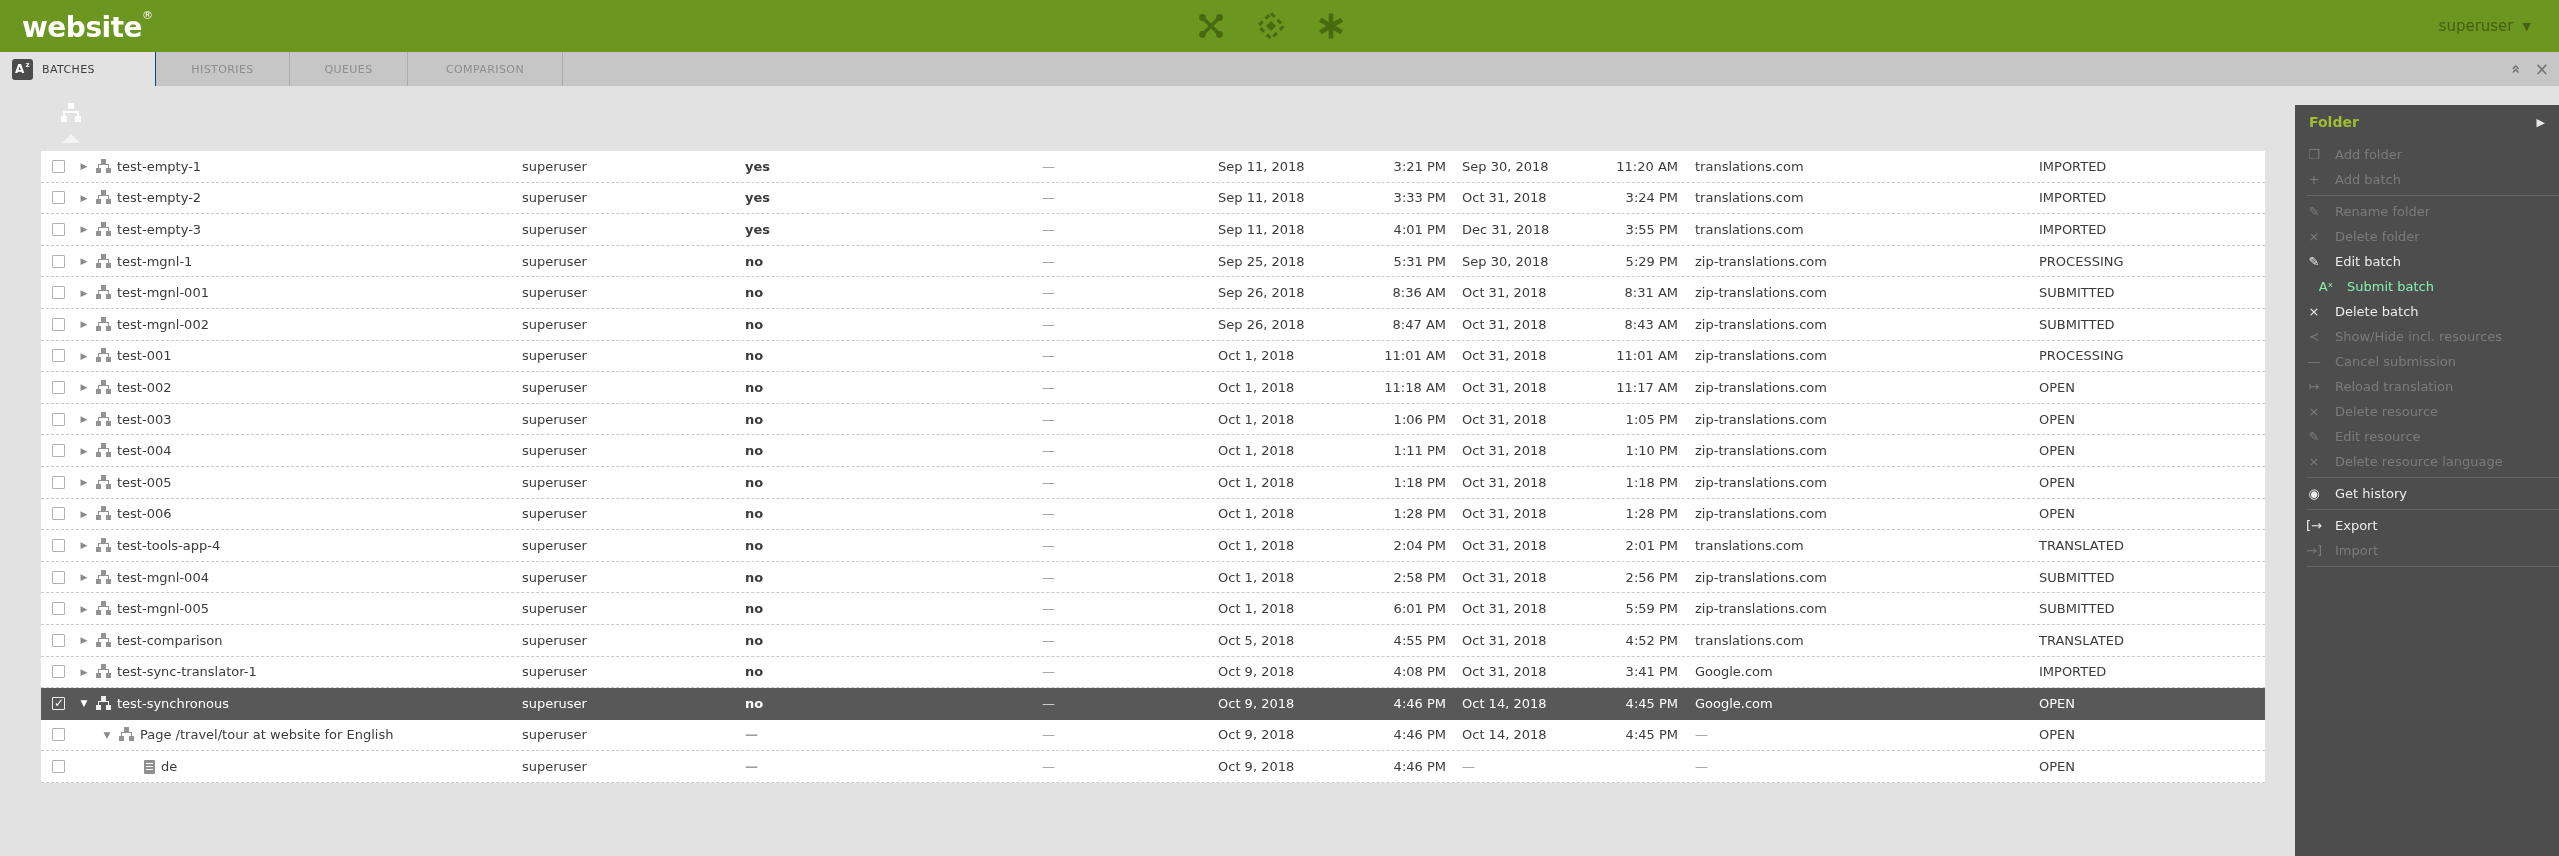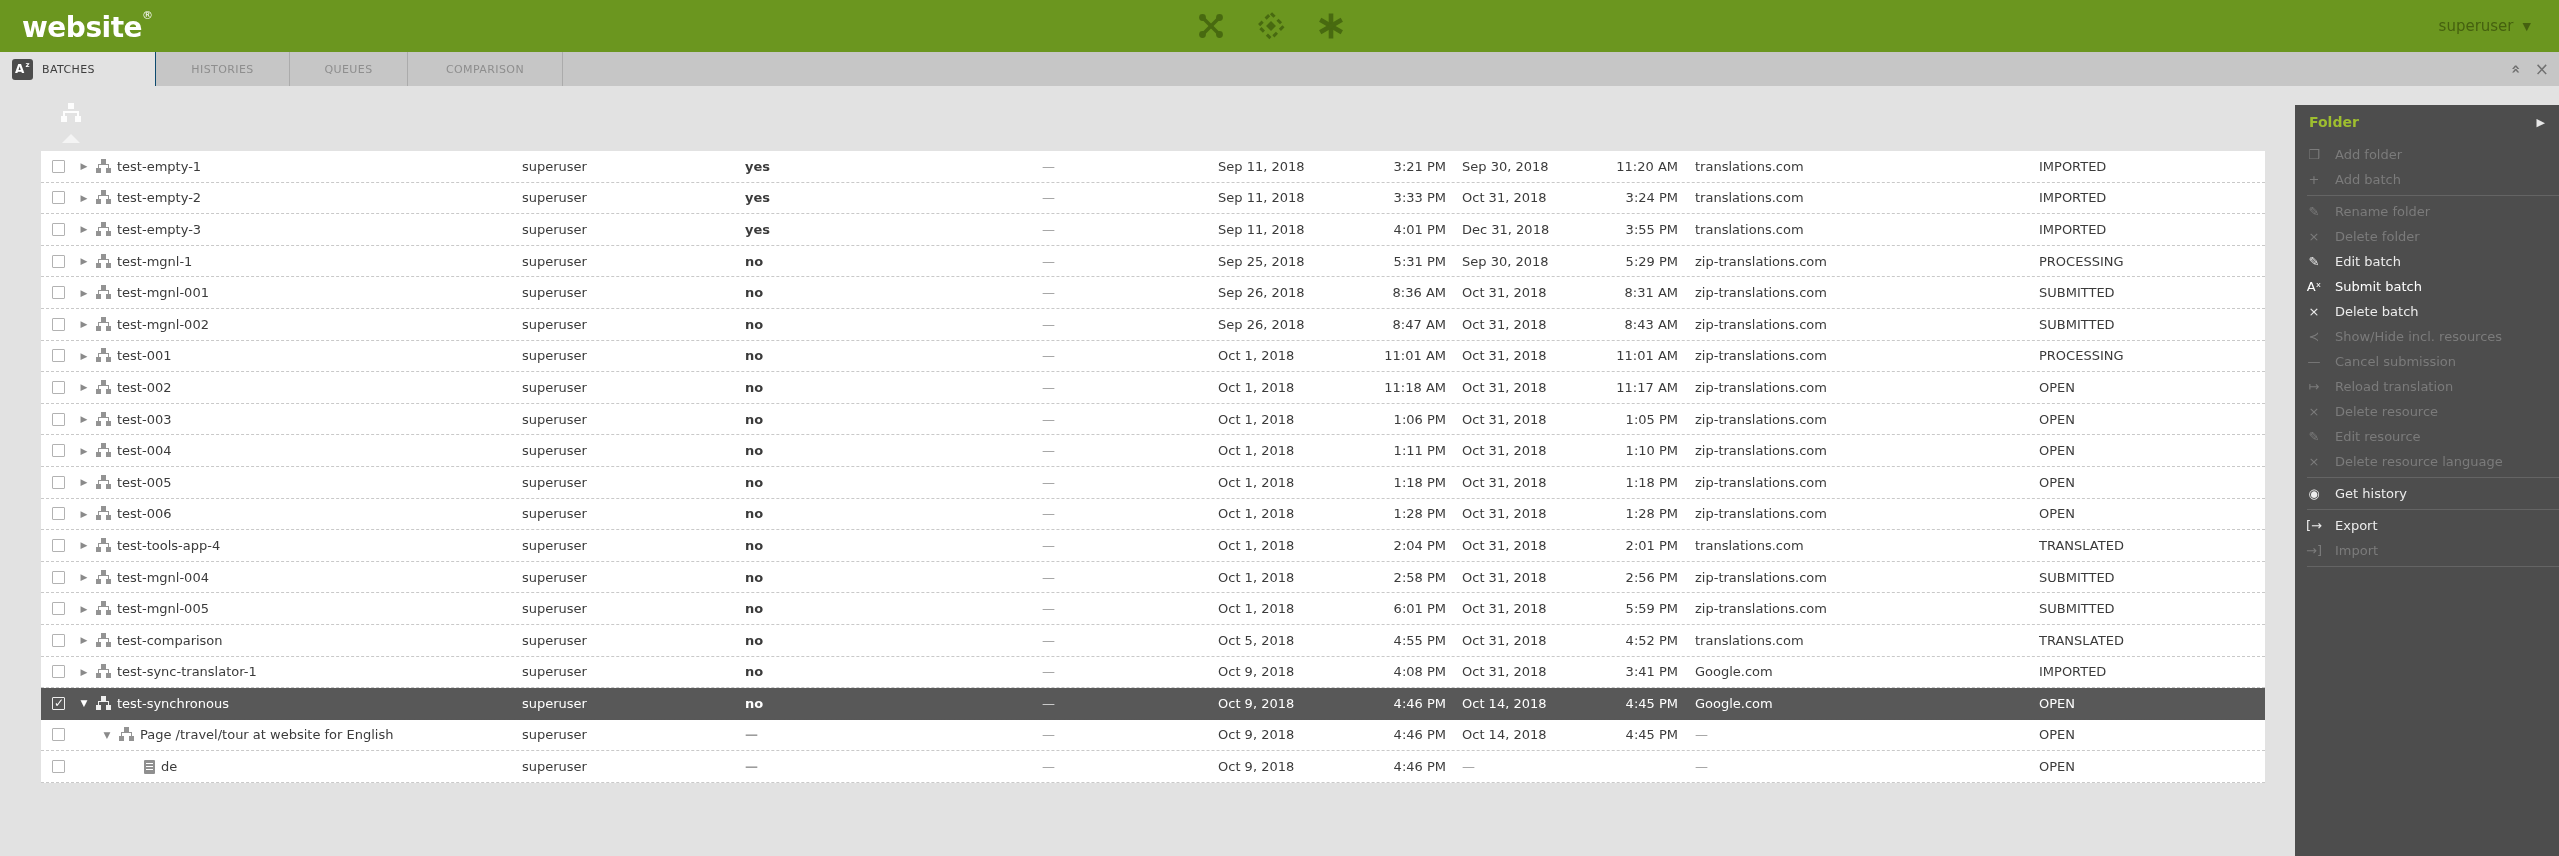--- a/index.html
+++ b/index.html
@@ -115,21 +115,21 @@
   .ab-title .exp { margin-left:auto; color:#E8E8E8; font-size:11px; }
   .ab-section { padding:3px 0; }
   .ab-divider { border-top:1px solid #646464; margin:0 0 0 12px; }
   .ab-item { height:25px; display:flex; align-items:center; font-size:13px;
              cursor:pointer; }
   .ab-item .ic { flex:none; width:26px; margin-left:6px; text-align:center;
                  font-size:13px; }
   .ab-item .lb { margin-left:8px; }
   .ab-item.disabled { color:#7B7B7B; }
   .ab-item.normal { color:#ECECEC; }
-  .ab-item.highlight { color:#ffffff; }
+  .ab-item.highlight { color:#86efac;margin-left:12px; }
 </style>
 </head>
 <body>
 
 <div class="shell-header">
   <div class="logo">
     <span>website</span><sup>®</sup>
   </div>
   <div class="app-icons">
     <span class="app-icon">

